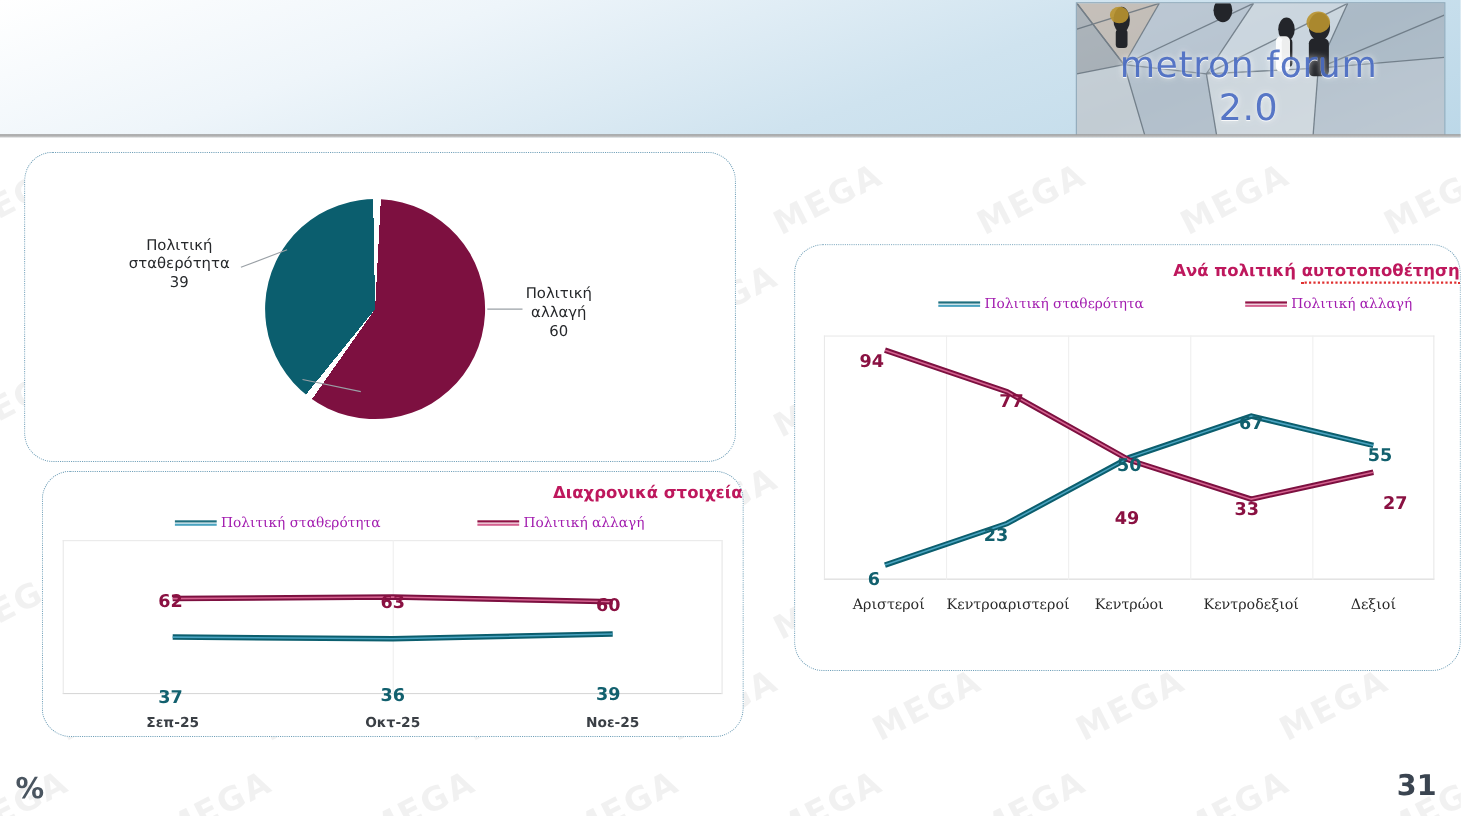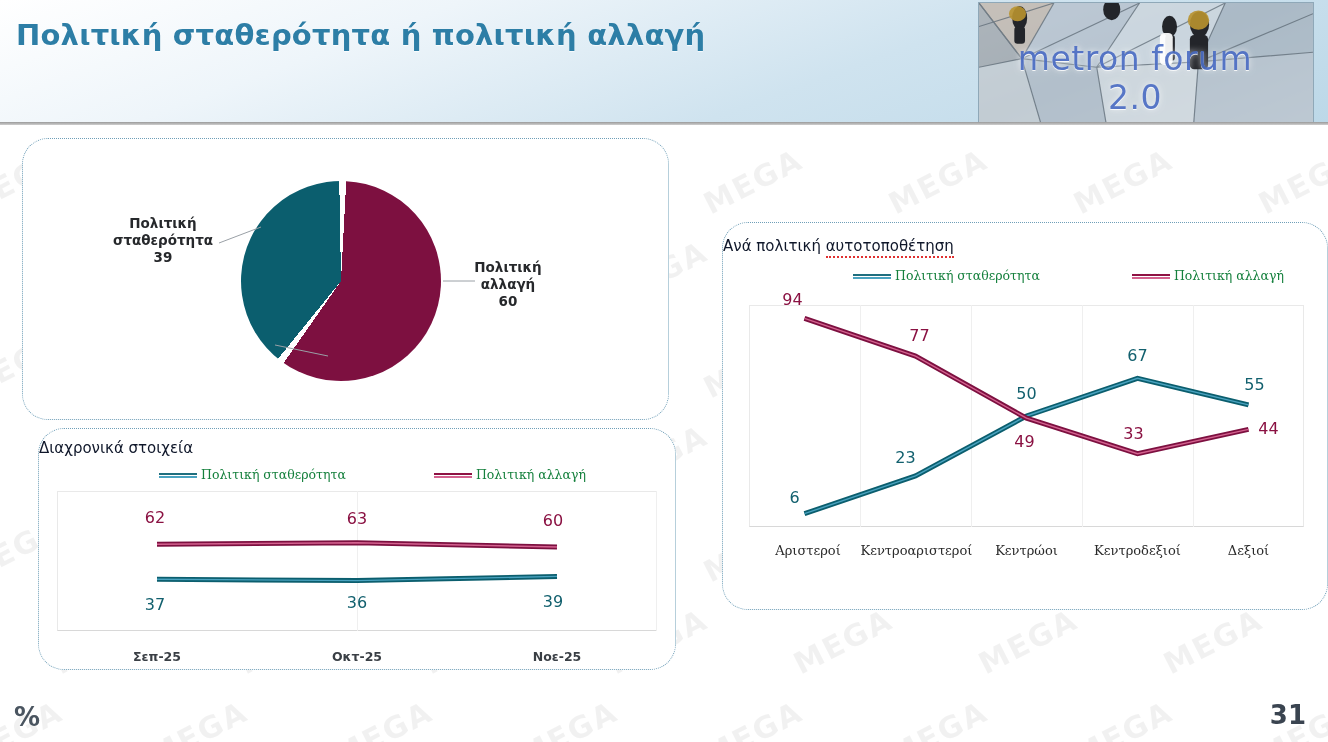--- a/index.html
+++ b/index.html
@@ -61,66 +61,66 @@
   
   .panel{
     position:absolute;background:#ffffff;
     border:1.6px dotted #6f9fb8;border-radius:26px;z-index:8;
   }
   #panel-pie{left:22px;top:138px;width:645px;height:280px;}
   #panel-trend{left:38px;top:428px;width:636px;height:240px;}
   #panel-self{left:722px;top:222px;width:604px;height:386px;}
 
   .chart-title{
-    position:absolute;width:100%;text-align:left;
-    font-size:15px;font-weight:400;color:#0f172a;
+    position:absolute;width:100%;text-align:right;
+    font-size:15px;font-weight:700;color:#be185d;
   }
   .spell{
     border-bottom:2px dotted #e03030;
     padding-bottom:1px;
   }
 
   
   .legend{position:absolute;display:flex;align-items:center;}
   .legend-item{display:flex;align-items:center;margin-right:0;}
   .lg-line{width:38px;height:0;margin-right:4px;position:relative;}
   .lg-line:before,.lg-line:after{content:"";position:absolute;left:0;width:38px;height:2px;}
   .lg-teal:before{top:-2px;background:#1f6f7f;}
   .lg-teal:after{top:1px;background:#4aa3c0;}
   .lg-mag:before{top:-2px;background:#8f1244;}
   .lg-mag:after{top:1px;background:#d4628f;}
-  .lg-label{font-size:12.5px;color:#15803d;font-family:"DejaVu Serif","Liberation Serif",serif;}
+  .lg-label{font-size:12.5px;color:#a21caf;font-family:"DejaVu Serif","Liberation Serif",serif;}
 
   
   .pie-wrap{position:absolute;left:218px;top:42px;width:200px;height:200px;}
   .pie{
     position:absolute;inset:0;border-radius:50%;
     background:conic-gradient(
       from 0deg,
       #7d1040 0deg 212deg,
       #ffffff 212deg 216deg,
       #0b5e6e 216deg 356deg,
       #ffffff 356deg 360deg
     );
     transform:rotate(3deg);
   }
   .pie-lbl{
-    position:absolute;font-size:13.5px;font-weight:700;color:#26282b;
+    position:absolute;font-size:13.5px;font-weight:400;color:#26282b;
     text-align:center;line-height:1.25;
   }
 
   
   .plot{position:absolute;}
   .plot-frame{position:absolute;inset:0;border:1px solid #e9e9e9;border-bottom:1px solid #d8d8d8;}
   .gridv{position:absolute;top:0;bottom:0;width:1px;background:#efefef;}
   .xaxis-lbl{
     position:absolute;text-align:center;font-size:12.5px;font-weight:700;color:#3a3f45;
   }
   .xaxis-lbl.serif{font-family:"DejaVu Serif","Liberation Serif",serif;font-weight:400;font-size:13px;color:#2a2a2a;}
-  .dlabel{position:absolute;font-size:16px;font-weight:400;text-align:center;white-space:nowrap;}
+  .dlabel{position:absolute;font-size:16px;font-weight:700;text-align:center;white-space:nowrap;margin-top:29px;}
   .dl-teal{color:#12606e;}
   .dl-mag{color:#8a1142;}
   .line-svg{position:absolute;inset:0;overflow:visible;}
 
   
   .footer-pct{
     position:absolute;left:14px;bottom:10px;font-size:26px;font-weight:700;color:#4a5560;z-index:12;
   }
   .footer-page{
     position:absolute;right:22px;bottom:12px;font-size:26px;font-weight:700;color:#3a4450;z-index:12;
@@ -202,21 +202,20 @@
       <div class="wm" style="left: 145px; top: 716px;">MEGA</div>
       <div class="wm" style="left: 330px; top: 716px;">MEGA</div>
       <div class="wm" style="left: 515px; top: 716px;">MEGA</div>
       <div class="wm" style="left: 700px; top: 716px;">MEGA</div>
       <div class="wm" style="left: 885px; top: 716px;">MEGA</div>
       <div class="wm" style="left: 1070px; top: 716px;">MEGA</div>
       <div class="wm" style="left: 1255px; top: 716px;">MEGA</div>
     </div>
 
   <div class="header">
-    <div class="title">Πολιτική σταθερότητα ή πολιτική αλλαγή</div>
 
     <div class="logo-box">
       <svg class="logo-glass" viewBox="0 0 312 120" preserveAspectRatio="none">
         <defs>
           <linearGradient id="gsky" x1="0" y1="0" x2="1" y2="1">
             <stop offset="0%" stop-color="#cdd6dd"></stop>
             <stop offset="45%" stop-color="#aebcc8"></stop>
             <stop offset="100%" stop-color="#d6dee4"></stop>
           </linearGradient>
         </defs>
@@ -366,21 +365,21 @@
     <div id="self-dlabels">
         <div class="dlabel dl-teal" style="left: 55.5px; top: 264.68px; width: 32px;">6</div>
         <div class="dlabel dl-teal" style="left: 166.5px; top: 224.94px; width: 32px;">23</div>
         <div class="dlabel dl-teal" style="left: 287.5px; top: 161px; width: 32px;">50</div>
         <div class="dlabel dl-teal" style="left: 398.5px; top: 123.26px; width: 32px;">67</div>
         <div class="dlabel dl-teal" style="left: 515.5px; top: 151.9px; width: 32px;">55</div>
         <div class="dlabel dl-mag" style="left: 53.5px; top: 67.32px; width: 32px;">94</div>
         <div class="dlabel dl-mag" style="left: 180.5px; top: 103.06px; width: 32px;">77</div>
         <div class="dlabel dl-mag" style="left: 285.5px; top: 209.22px; width: 32px;">49</div>
         <div class="dlabel dl-mag" style="left: 394.5px; top: 200.74px; width: 32px;">33</div>
-        <div class="dlabel dl-mag" style="left: 529.5px; top: 196.32px; width: 32px;">44</div>
+        <div class="dlabel dl-mag" style="left: 529.5px; top: 196.32px; width: 32px;">27</div>
       </div>
     <div id="self-xlabels">
         <div class="xaxis-lbl serif" style="left: 30px; top: 320px; width: 110px;">Αριστεροί</div>
         <div class="xaxis-lbl serif" style="left: 137.5px; top: 320px; width: 110px;">Κεντροαριστεροί</div>
         <div class="xaxis-lbl serif" style="left: 248.5px; top: 320px; width: 110px;">Κεντρώοι</div>
         <div class="xaxis-lbl serif" style="left: 359.5px; top: 320px; width: 110px;">Κεντροδεξιοί</div>
         <div class="xaxis-lbl serif" style="left: 470.5px; top: 320px; width: 110px;">Δεξιοί</div>
       </div>
   </div>
 

